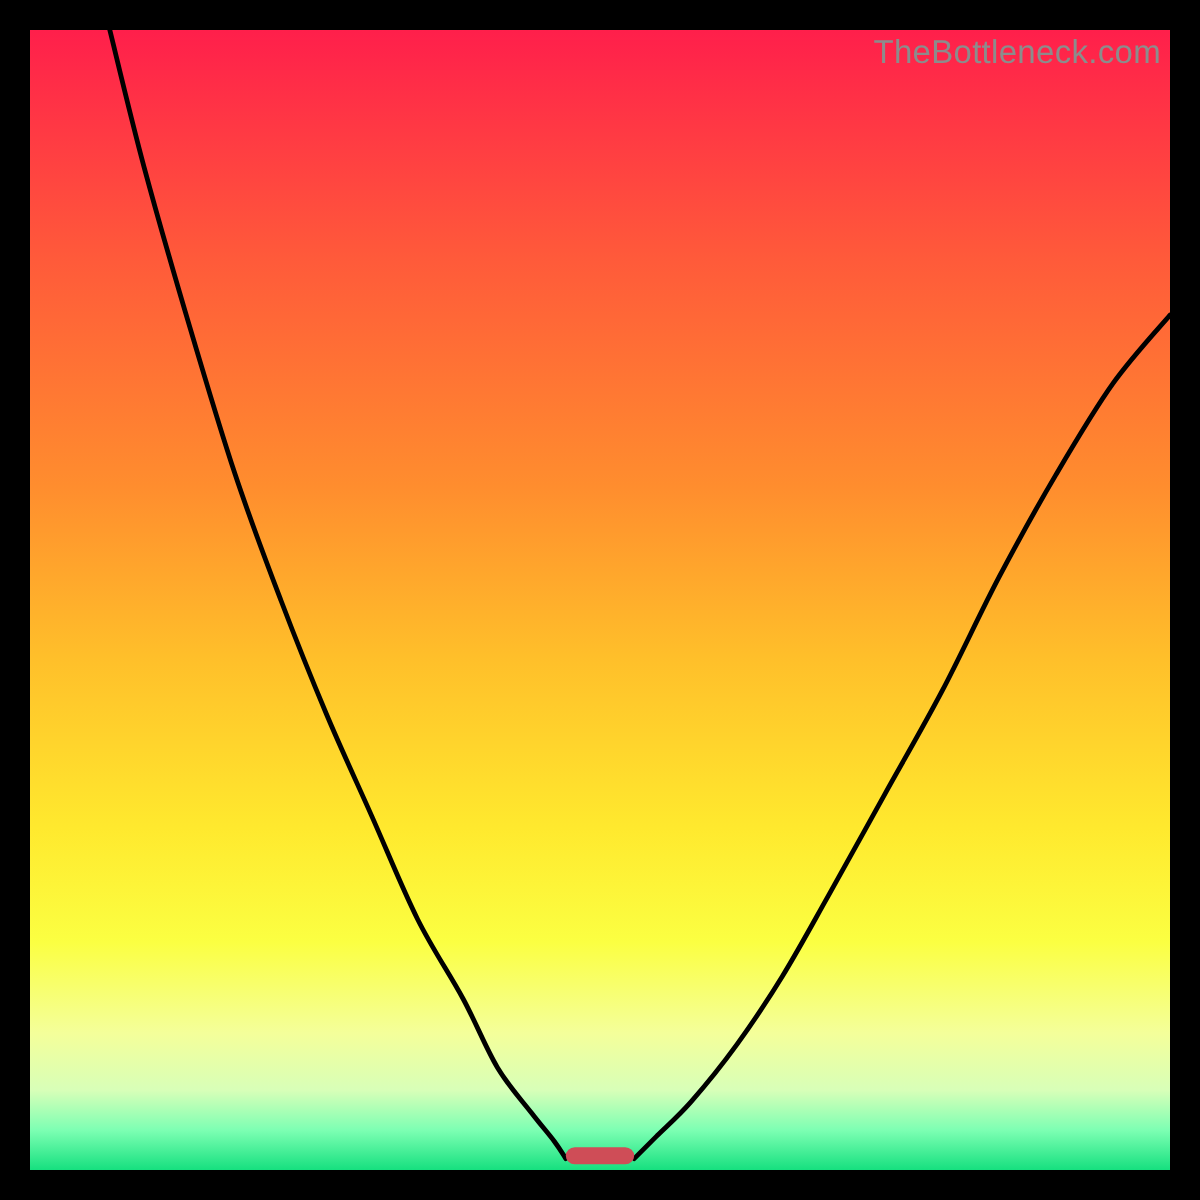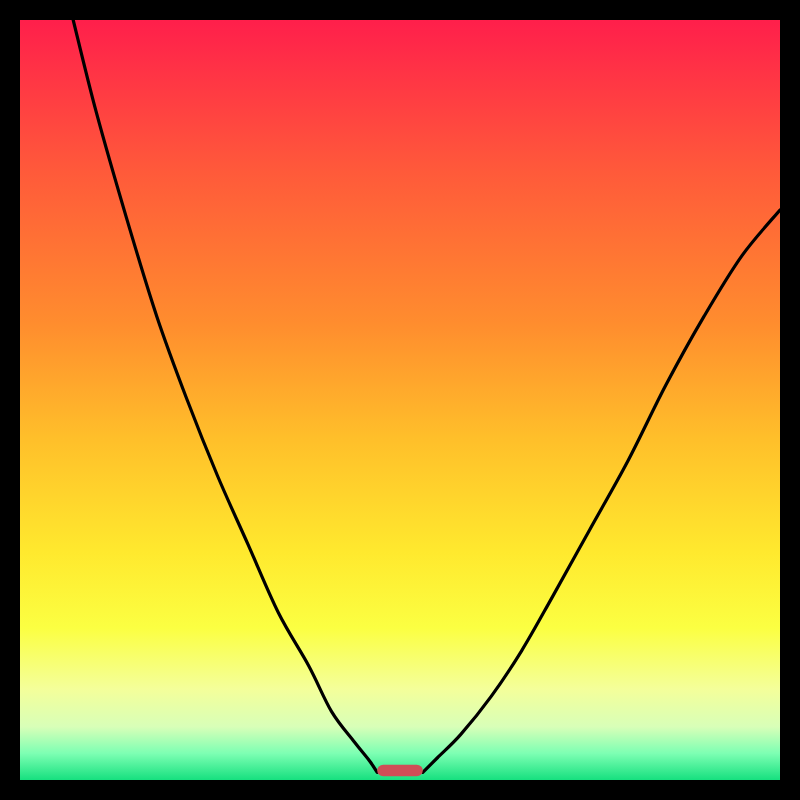--- a/index.html
+++ b/index.html
@@ -59,13 +59,14 @@
           <stop offset="96.50%" stop-color="#7dffb3"></stop>
           <stop offset="100.00%" stop-color="#16e07f"></stop>
         </linearGradient>
     </defs>
     <rect x="0" y="0" width="760" height="760" fill="url(#bg-grad)"></rect>
     <path id="curve-left" fill="none" stroke="#000000" stroke-width="3.2" stroke-linecap="round" d="M 53.20 0.00 C 57.00 15.20, 67.13 58.27, 76.00 91.20 C 84.87 124.13, 96.27 163.40, 106.40 197.60 C 116.53 231.80, 126.67 266.00, 136.80 296.40 C 146.93 326.80, 157.07 353.40, 167.20 380.00 C 177.33 406.60, 187.47 431.93, 197.60 456.00 C 207.73 480.07, 217.87 501.60, 228.00 524.40 C 238.13 547.20, 248.27 572.53, 258.40 592.80 C 268.53 613.07, 279.93 629.53, 288.80 646.00 C 297.67 662.47, 304.00 678.93, 311.60 691.60 C 319.20 704.27, 328.07 713.77, 334.40 722.00 C 340.73 730.23, 345.80 735.93, 349.60 741.00 C 353.40 746.07, 355.93 750.50, 357.20 752.40"></path>
     <path id="curve-right" fill="none" stroke="#000000" stroke-width="3.2" stroke-linecap="round" d="M 402.80 752.40 C 405.33 749.87, 411.67 743.53, 418.00 737.20 C 424.33 730.87, 431.93 724.53, 440.80 714.40 C 449.67 704.27, 461.07 690.33, 471.20 676.40 C 481.33 662.47, 491.47 647.27, 501.60 630.80 C 511.73 614.33, 520.60 597.87, 532.00 577.60 C 543.40 557.33, 557.33 532.00, 570.00 509.20 C 582.67 486.40, 595.33 464.87, 608.00 440.80 C 620.67 416.73, 633.33 388.87, 646.00 364.80 C 658.67 340.73, 671.33 317.93, 684.00 296.40 C 696.67 274.87, 709.33 253.33, 722.00 235.60 C 734.67 217.87, 753.67 197.60, 760.00 190.00"></path>
     <rect id="opt-marker" rx="6" ry="6" x="357.20" y="744.80" width="45.60" height="11.40" fill="#cf4d57"></rect>
   </svg>
 
+  <div class="watermark">TheBottleneck.com</div>
 </div>
 
 </body></html>

